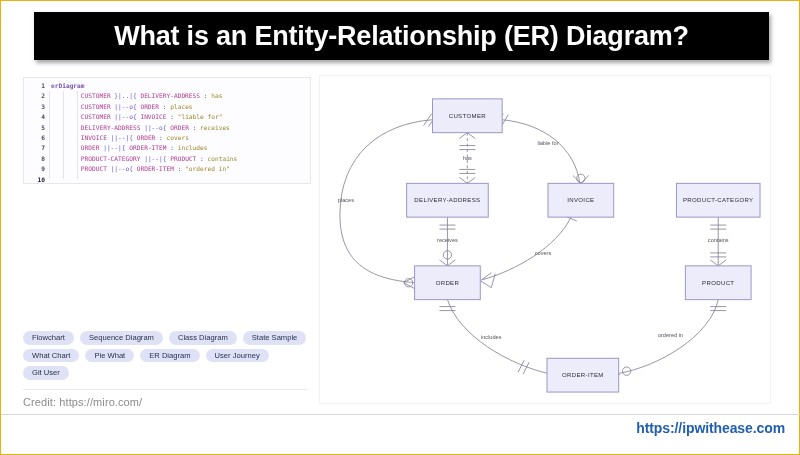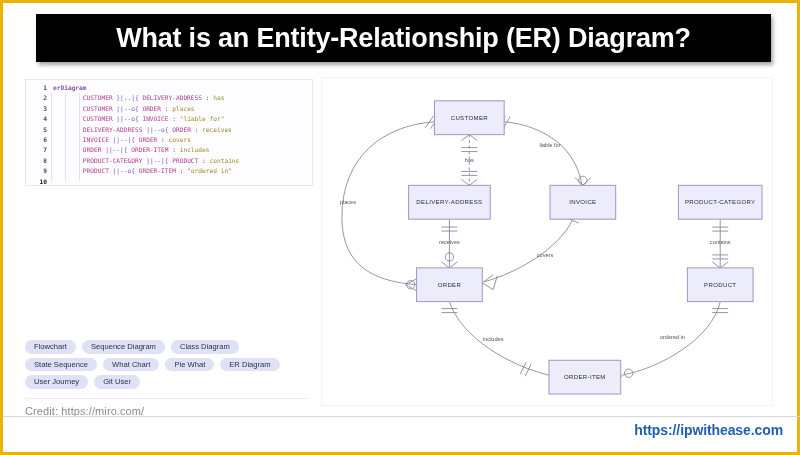--- a/index.html
+++ b/index.html
@@ -6,21 +6,21 @@
   body{
     width:800px;height:455px;
     background:#ffffff;
     font-family:"Liberation Sans", sans-serif;
     overflow:hidden;
   }
   #page{
     position:relative;
     width:800px;height:455px;
     box-sizing:border-box;
-    border:3px solid #eab308;
+    border:1px solid #eab308;
     background:#ffffff;
   }
 
   
   .title-banner{
     position:absolute;
     left:33px;top:11px;
     width:735px;height:48px;
     background:#000000;
     display:flex;align-items:center;justify-content:center;
@@ -158,21 +158,21 @@
     font-size:9.2px;
     font-weight:bold;
     color:#1f2330;
     letter-spacing:-0.1px;
   }
   .chevron{
     width:10px;height:10px;
     display:block;
   }
   .chips{
-    margin-top:19px;
+    margin-top:12px;
     display:flex;
     flex-wrap:wrap;
     gap:4px 6px;
     width:284px;
   }
   .chip{
     background:#dfe2f6;
     color:#26304d;
     border-radius:9px;
     font-size:7.6px;
@@ -335,21 +335,21 @@
           <text class="rel-label" x="352" y="261">ordered in</text>
         </g>
     </svg>
   </div>
 
   <div class="samples">
     <div class="chips" id="chips">
         <div class="chip">Flowchart</div>
         <div class="chip">Sequence Diagram</div>
         <div class="chip">Class Diagram</div>
-        <div class="chip">State Sequence</div>
+        <div class="chip">State Sample</div>
         <div class="chip">What Chart</div>
         <div class="chip">Pie What</div>
         <div class="chip">ER Diagram</div>
         <div class="chip">User Journey</div>
         <div class="chip">Git User</div>
       </div>
     <div class="credit-rule"></div>
     <div class="credit">Credit: https://miro.com/</div>
   </div>
 

